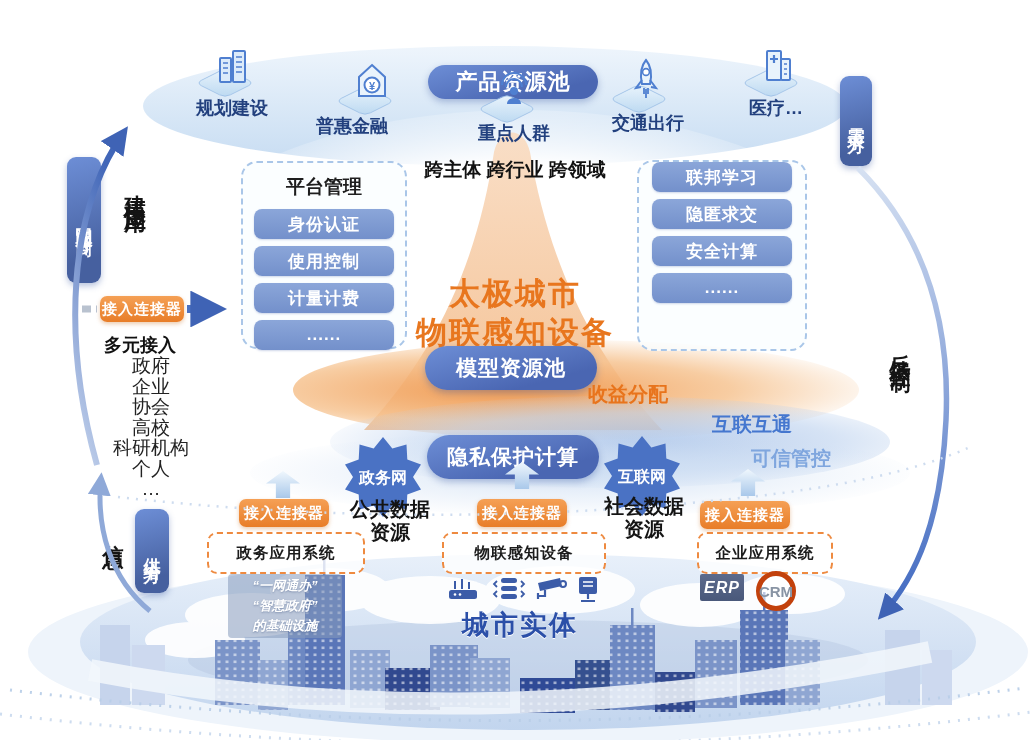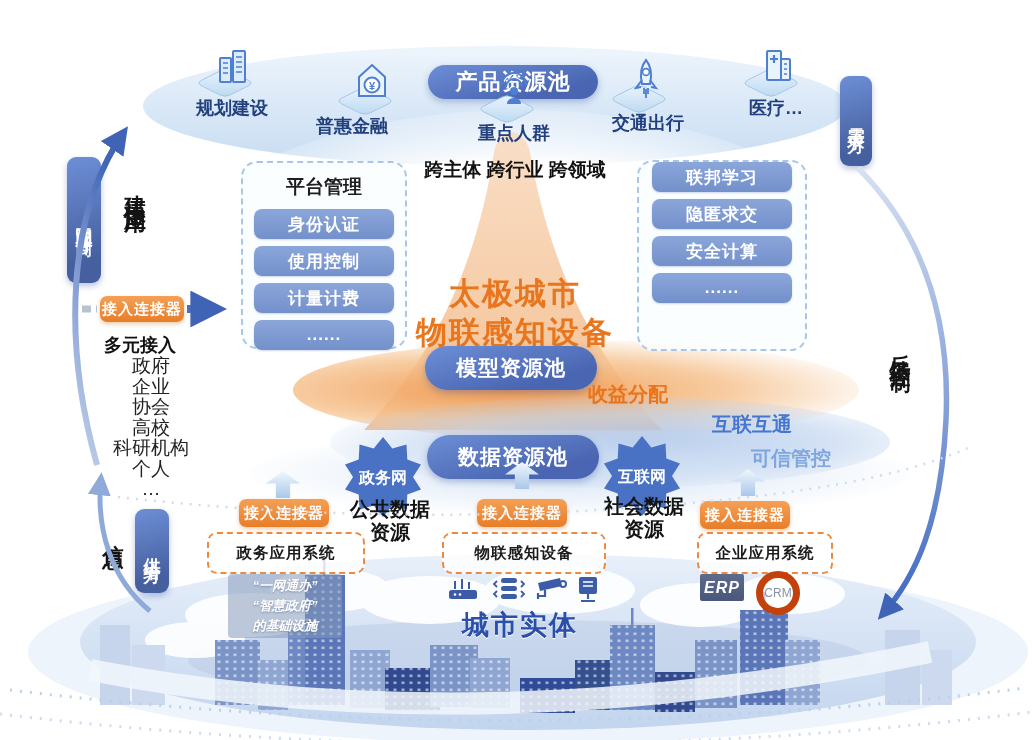--- a/index.html
+++ b/index.html
@@ -45,21 +45,21 @@
   .domain-label{font-size:18px;font-weight:700;color:#22407e;text-align:center;white-space:nowrap;}
   .tile{width:40px;height:40px;border-radius:8px;border:1px solid #9cc0e6;
      background:linear-gradient(135deg,#eaf4fc,#bcd9f1);transform:rotate(45deg) scaleY(1);}
   .tile-wrap{transform:scaleY(.5);}
   .star-label{position:absolute;width:100%;text-align:center;color:#fff;font-weight:700;font-size:16px;}
   .infra{background:rgba(135,155,187,.55);border-radius:4px;color:#fff;font-weight:700;
      font-style:italic;font-size:13px;line-height:20px;text-align:center;
      text-shadow:0 1px 2px rgba(80,100,140,.55);}
   .erp{background:linear-gradient(180deg,#5c6a8c,#49587a);color:#fff;font-weight:800;font-style:italic;
      font-size:16px;display:flex;align-items:center;justify-content:center;letter-spacing:1px;border-radius:2px;}
-  .crm{border:7px solid #c2410c;border-radius:50%;color:#8894a4;font-weight:400;font-size:12px;
+  .crm{border:5px solid #c2410c;border-radius:50%;color:#8894a4;font-weight:700;font-size:15px;
      display:flex;align-items:center;justify-content:center;background:rgba(255,255,255,.6);}
   .ctext{text-align:center;}
 </style>
 </head>
 <body>
 
 <div class="stage">
 
   <div class="abs top-cloud"></div>
   <div class="abs mid-cloud"></div>
@@ -230,21 +230,21 @@
     <div class="btn">安全计算</div>
     <div class="btn">......</div>
   </div>
 
   <div class="abs pill-blue" style="left:425px;top:346px;width:172px;height:44px;font-size:21px;">模型资源池</div>
 
   <div class="abs" style="left:588px;top:381px;font-size:20px;font-weight:800;color:#e8741c;white-space:nowrap;">收益分配</div>
 
   <div class="abs" style="left:681px;top:411px;font-size:20px;font-weight:800;color:#4577cf;white-space:nowrap;margin-left:31px;">互联互通</div>
 
-  <div class="abs pill-blue" style="left:427px;top:435px;width:172px;height:44px;font-size:21px;">数据资源池</div>
+  <div class="abs pill-blue" style="left:427px;top:435px;width:172px;height:44px;font-size:21px;">隐私保护计算</div>
 
   <div class="abs" style="left:751px;top:445px;font-size:20px;font-weight:800;color:#7fa6de;white-space:nowrap;">可信管控</div>
 
   <div class="abs" style="left:341px;top:435px;width:84px;height:84px;">
     <svg width="84" height="84" viewBox="-42 -42 84 84">
       <polygon fill="#4a72c4" points="0,-40 9.3,-28.5 23.5,-32.4 24.3,-17.6 38,-12.4 30,0 38,12.4 24.3,17.6 23.5,32.4 9.3,28.5 0,40 -9.3,28.5 -23.5,32.4 -24.3,17.6 -38,12.4 -30,0 -38,-12.4 -24.3,-17.6 -23.5,-32.4 -9.3,-28.5"></polygon>
     </svg>
     <span class="star-label" style="left:0;top:33px;">政务网</span>
   </div>
   <div class="abs" style="left:600px;top:434px;width:84px;height:84px;">

